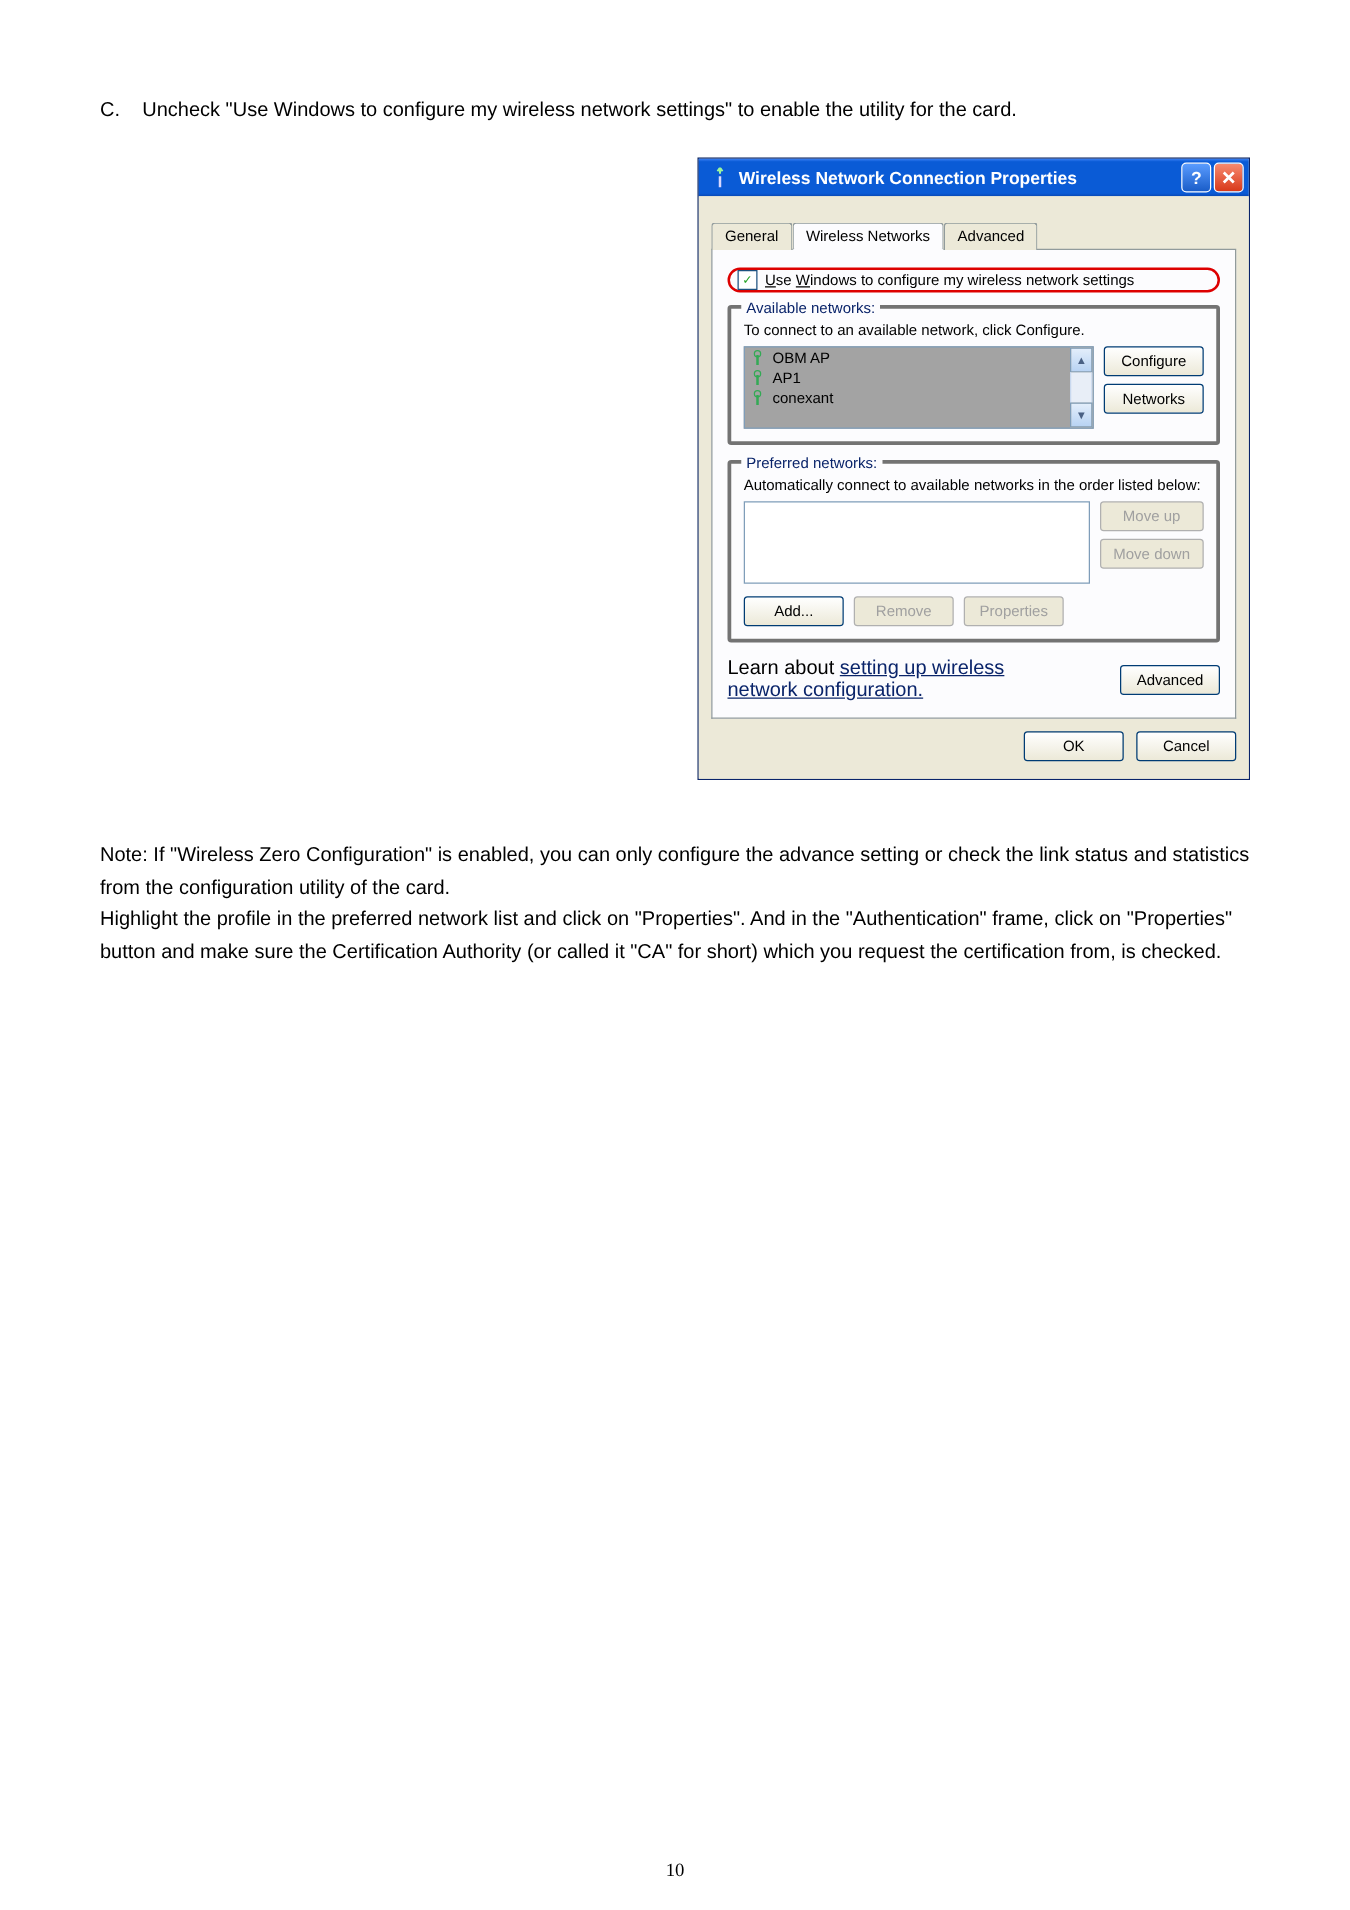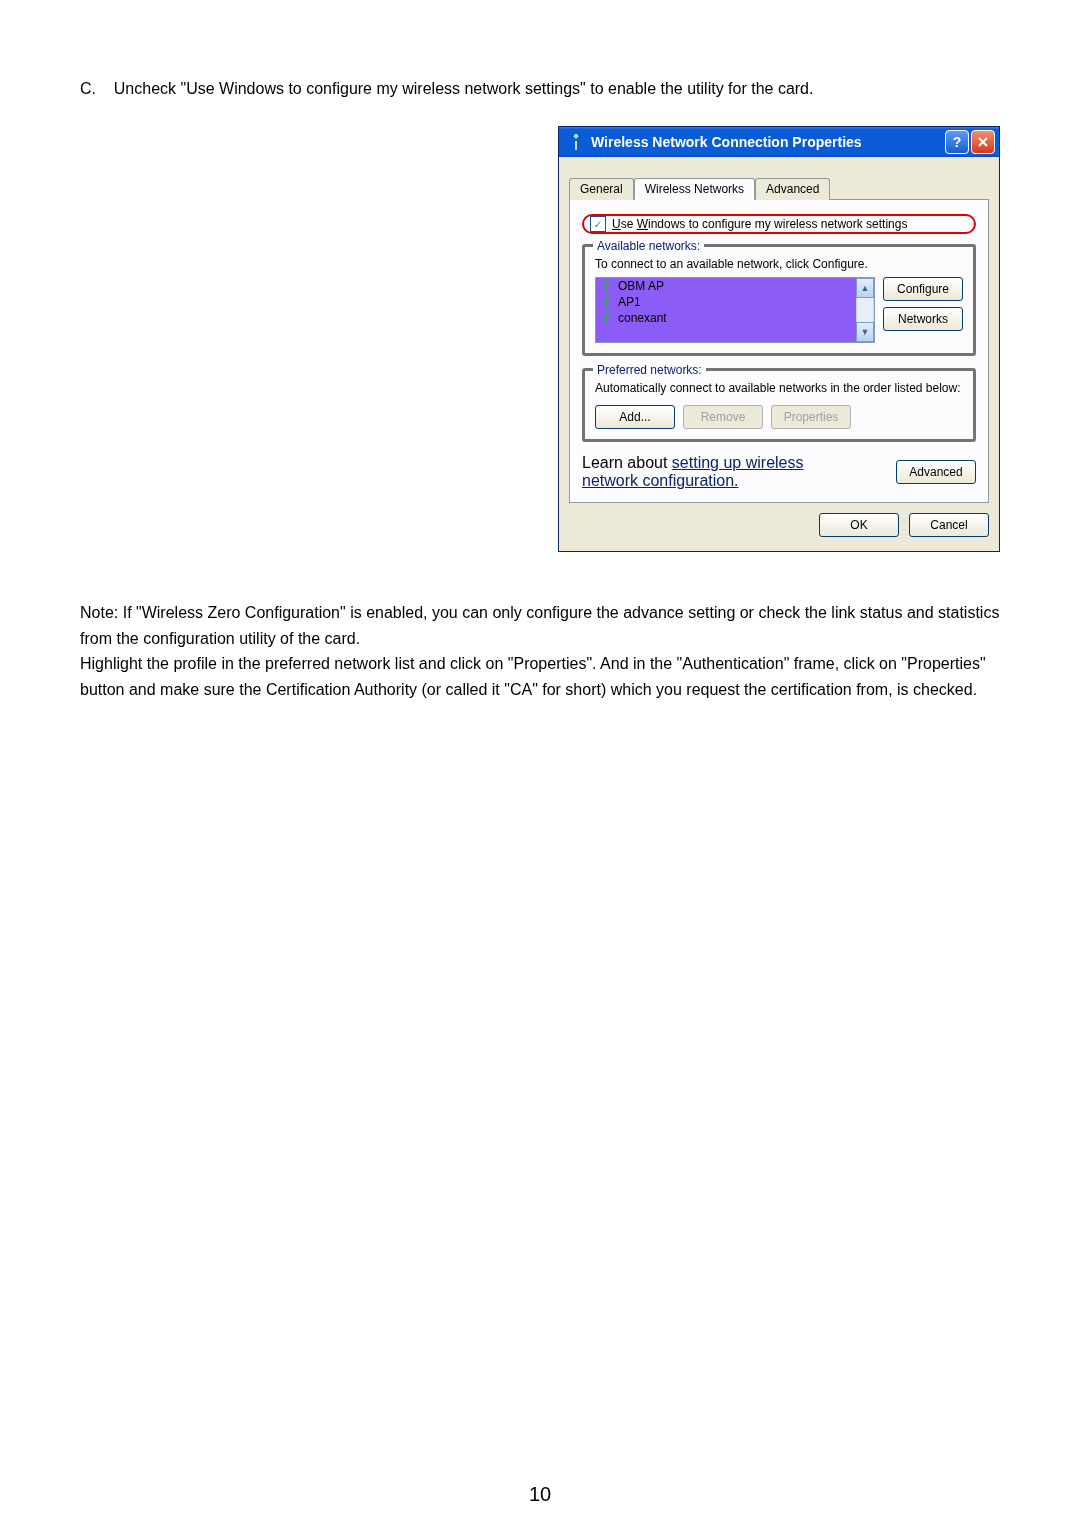--- a/index.html
+++ b/index.html
@@ -142,21 +142,21 @@
     margin-bottom: 6px;
   }
   .xp-listarea {
     display: flex;
     gap: 8px;
     align-items: stretch;
   }
   .xp-listbox {
     flex: 1;
     border: 1px solid #7F9DB9;
-    background: #8b5cf6;
+    background: #a3a3a3;
     height: 64px;
     overflow: hidden;
     display: flex;
   }
   .xp-listitems {
     flex: 1;
     padding: 0;
   }
   .xp-litem {
     display: flex;
@@ -244,22 +244,22 @@
   .note-block {
     font-size: 16px;
     line-height: 1.6;
   }
   .page-num {
     position:absolute;
     bottom: 22px;
     left:0;
     right:0;
     text-align:center;
-    font-family: Liberation Sans, sans-serif;
-    font-size: 20px;
+    font-family: Liberation Serif, serif;
+    font-size: 15px;
   }
   svg { display:block; }
 </style>
 </head>
 <body>
 
 <div class="page">
   <div class="instruction-line">
     <span>C.</span>
     &nbsp;&nbsp;
@@ -343,20 +343,27 @@
               <div class="xp-sidebtns">
                 <button class="xp-btn">Configure</button>
                 <button class="xp-btn">Networks</button>
               </div>
             </div>
           </div>
 
           <div class="xp-group">
             <div class="xp-group-title">Preferred networks:</div>
             <div class="xp-group-desc">Automatically connect to available networks in the order listed below:</div>
+            <div class="xp-listarea">
+              <div class="xp-emptylistbox"></div>
+              <div class="xp-sidebtns">
+                <button class="xp-btn disabled">Move up</button>
+                <button class="xp-btn disabled">Move down</button>
+              </div>
+            </div>
             <div class="xp-btnrow">
               <button class="xp-btn">Add...</button>
               <button class="xp-btn disabled">Remove</button>
               <button class="xp-btn disabled">Properties</button>
             </div>
           </div>
 
           <div class="xp-learnrow">
             <div style="font-size:16px; max-width:260px;">
               <span>Learn about </span><span class="xp-link">setting up wireless network configuration.</span>

